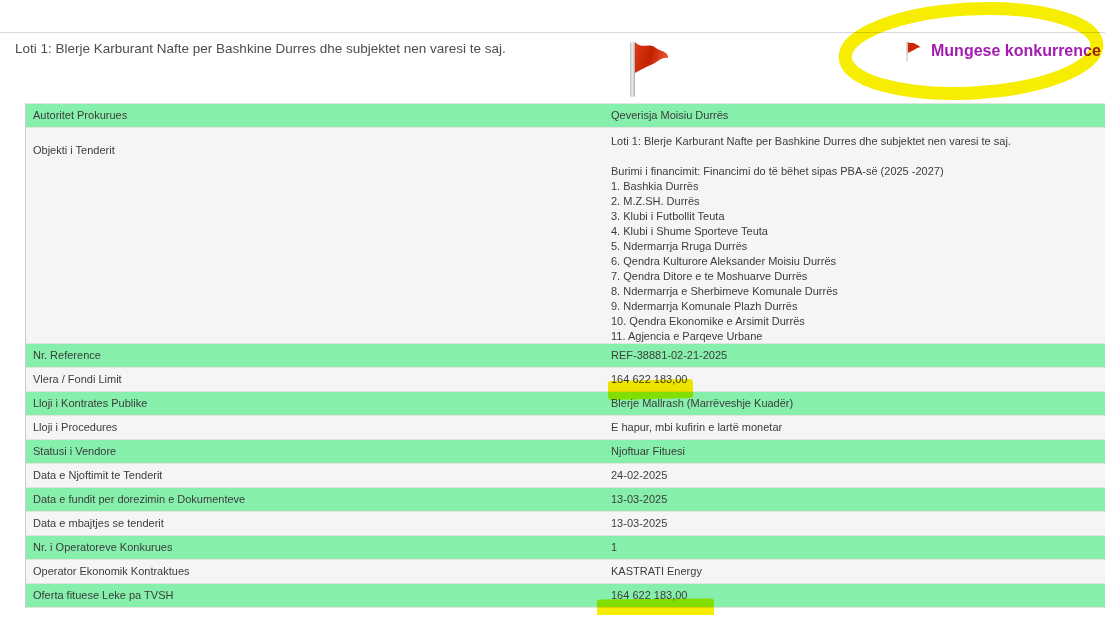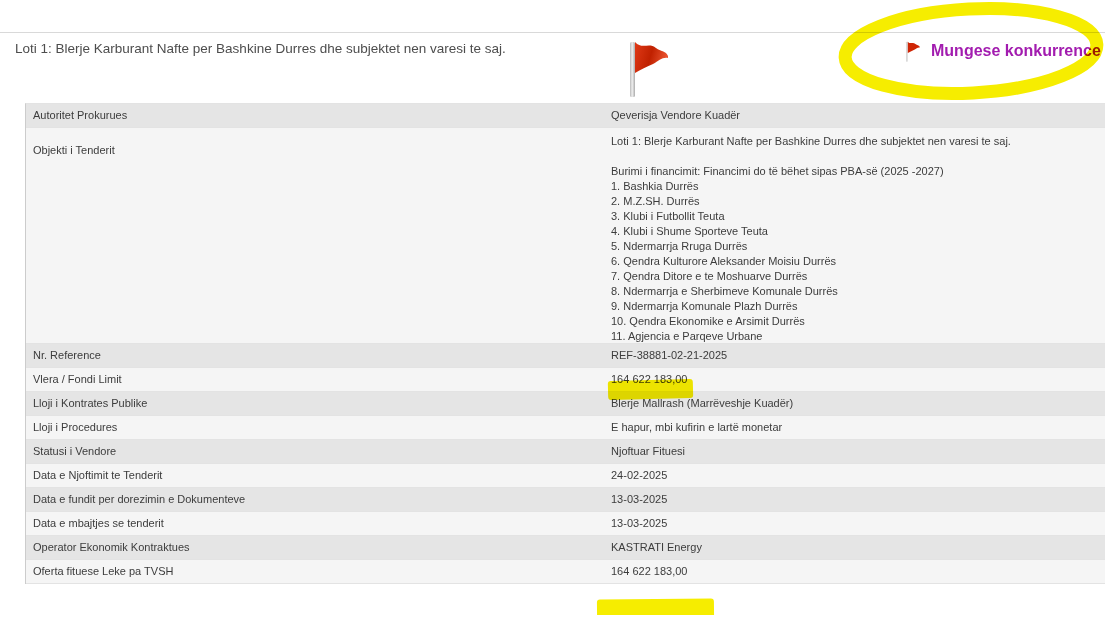--- a/index.html
+++ b/index.html
@@ -20,21 +20,21 @@
   .swipe{background:#f6ed00;border-radius:3px;}
   .swipe1{left:608px;top:380px;width:85px;height:19px;transform:rotate(-1.5deg);}
   .swipe2{left:597px;top:599px;width:117px;height:21px;transform:rotate(-0.6deg);}
   .swipe3{left:596px;top:621px;width:96px;height:15px;transform:rotate(-0.8deg);}
 
   
   .info-table{
     position:absolute;left:25px;top:103px;width:1080px;
     border-left:1px solid #cccccc;border-top:1px solid #e3e3e3;
   }
-  .row{position:relative;height:23px;border-bottom:1px solid #e3e3e3;background:#e5e5e5;}
+  .row{position:relative;height:23px;border-bottom:1px solid #e3e3e3;background:#86efac;}
   .row:nth-child(even){background:#f5f5f5;}
   .row.tall{height:215px;}
   .cell-label{position:absolute;left:7px;top:5px;font-size:11px;color:#3c3c3c;white-space:nowrap;}
   .cell-value{position:absolute;left:585px;top:5px;font-size:11px;color:#3c3c3c;white-space:nowrap;}
   .row.tall .cell-label{top:6px;margin-top:10px;}
   .row.tall .cell-value{top:6px;line-height:15px;white-space:pre-line;}
 
   
   .bottom-bar{position:absolute;left:370px;top:637px;width:735px;height:6px;background:#161616;}
   .bottom-bar .seg{position:absolute;left:147px;top:0;width:40px;height:6px;background:#565656;}
@@ -73,21 +73,21 @@
     <span class="label">Mungese konkurrence</span>
   </div>
 
   <svg class="annot ellipse-annot" viewBox="0 0 269 101">
     <ellipse cx="135" cy="50" rx="126" ry="42" fill="none" stroke="#f6ed00" stroke-width="13" transform="rotate(-3 135 50)"></ellipse>
   </svg>
 
   <div class="info-table">
     <div class="row">
       <span class="cell-label">Autoritet Prokurues</span>
-      <span class="cell-value">Qeverisja Vendore Kuadër</span>
+      <span class="cell-value">Qeverisja Moisiu Durrës</span>
     </div>
     <div class="row tall">
       <span class="cell-label">Objekti i Tenderit</span>
       <span class="cell-value">Loti 1: Blerje Karburant Nafte per Bashkine Durres dhe subjektet nen varesi te saj.
 
 Burimi i financimit: Financimi do të bëhet sipas PBA-së (2025 -2027)
 1. Bashkia Durrës
 2. M.Z.SH. Durrës
 3. Klubi i Futbollit Teuta
 4. Klubi i Shume Sporteve Teuta
@@ -125,20 +125,24 @@
     </div>
     <div class="row">
       <span class="cell-label">Data e fundit per dorezimin e Dokumenteve</span>
       <span class="cell-value">13-03-2025</span>
     </div>
     <div class="row">
       <span class="cell-label">Data e mbajtjes se tenderit</span>
       <span class="cell-value">13-03-2025</span>
     </div>
     <div class="row">
+      <span class="cell-label">Nr. i Operatoreve Konkurues</span>
+      <span class="cell-value">1</span>
+    </div>
+    <div class="row">
       <span class="cell-label">Operator Ekonomik Kontraktues</span>
       <span class="cell-value">KASTRATI Energy</span>
     </div>
     <div class="row">
       <span class="cell-label">Oferta fituese Leke pa TVSH</span>
       <span class="cell-value">164 622 183,00</span>
     </div>
   </div>
 
   <div class="annot swipe swipe1"></div>

